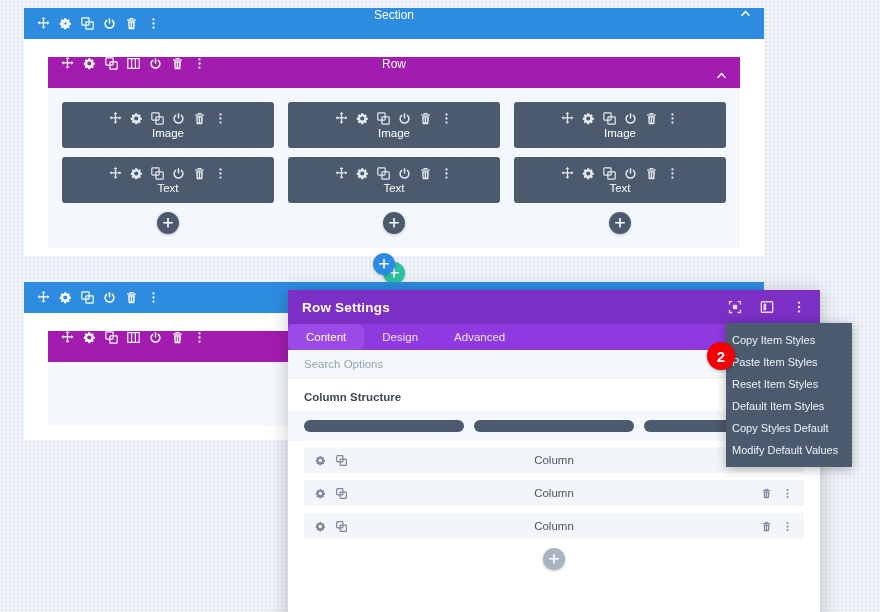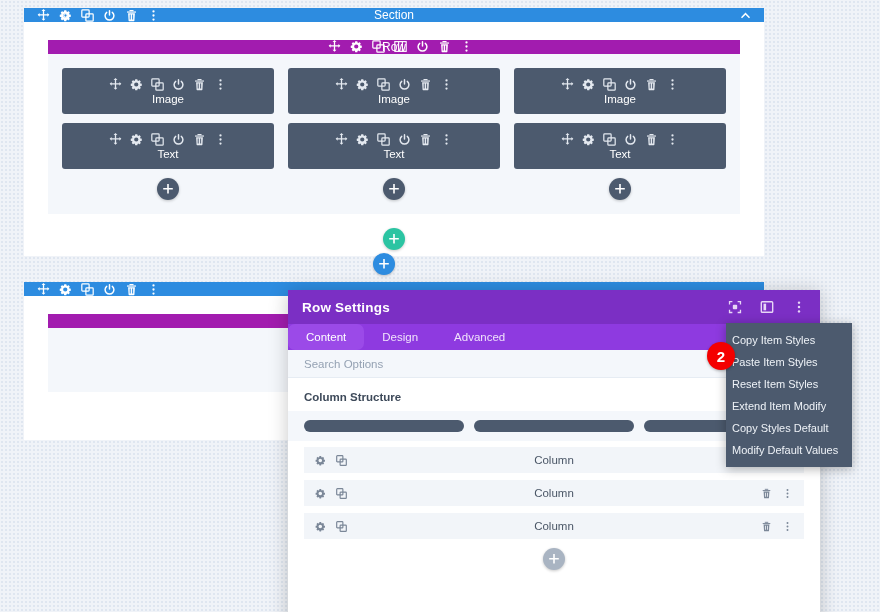--- a/index.html
+++ b/index.html
@@ -18,23 +18,22 @@
   
   .ic { display:inline-block; width:13px; height:13px; vertical-align:middle; }
   .ic svg { display:block; width:100%; height:100%; fill:currentColor; }
 
   
   .section {
     position: absolute;
     background: #ffffff;
   }
   .bar {
-    height: 14px;
+    height: 31px;
     display: flex;
-    align-items: center;
     position: relative;
     color: #fff;
     font-size: 12px;
   }
   .bar-blue  { background: #2d8ce0; }
   .bar-teal  { background: #a21caf; flex-direction: column; }
   .bar-icons {
     display: flex; align-items: center; gap: 9px;
     padding-left: 13px;
     color: #fff;
@@ -869,18 +868,18 @@
           <path d="M6.3 11.6L2.8 8.1l1.2-1.2 2.3 2.3 5.7-5.7 1.2 1.2z"></path>
         </svg>
     </div>
   </div>
 </div>
 
 <div class="dropdown">
   <div class="dd-item">Copy Item Styles</div>
   <div class="dd-item">Paste Item Styles</div>
   <div class="dd-item">Reset Item Styles</div>
-  <div class="dd-item">Extend Item Modify</div>
+  <div class="dd-item">Default Item Styles</div>
   <div class="dd-item">Copy Styles Default</div>
   <div class="dd-item">Modify Default Values</div>
 </div>
 
 <div class="badge">2</div>
 
 </body></html>

